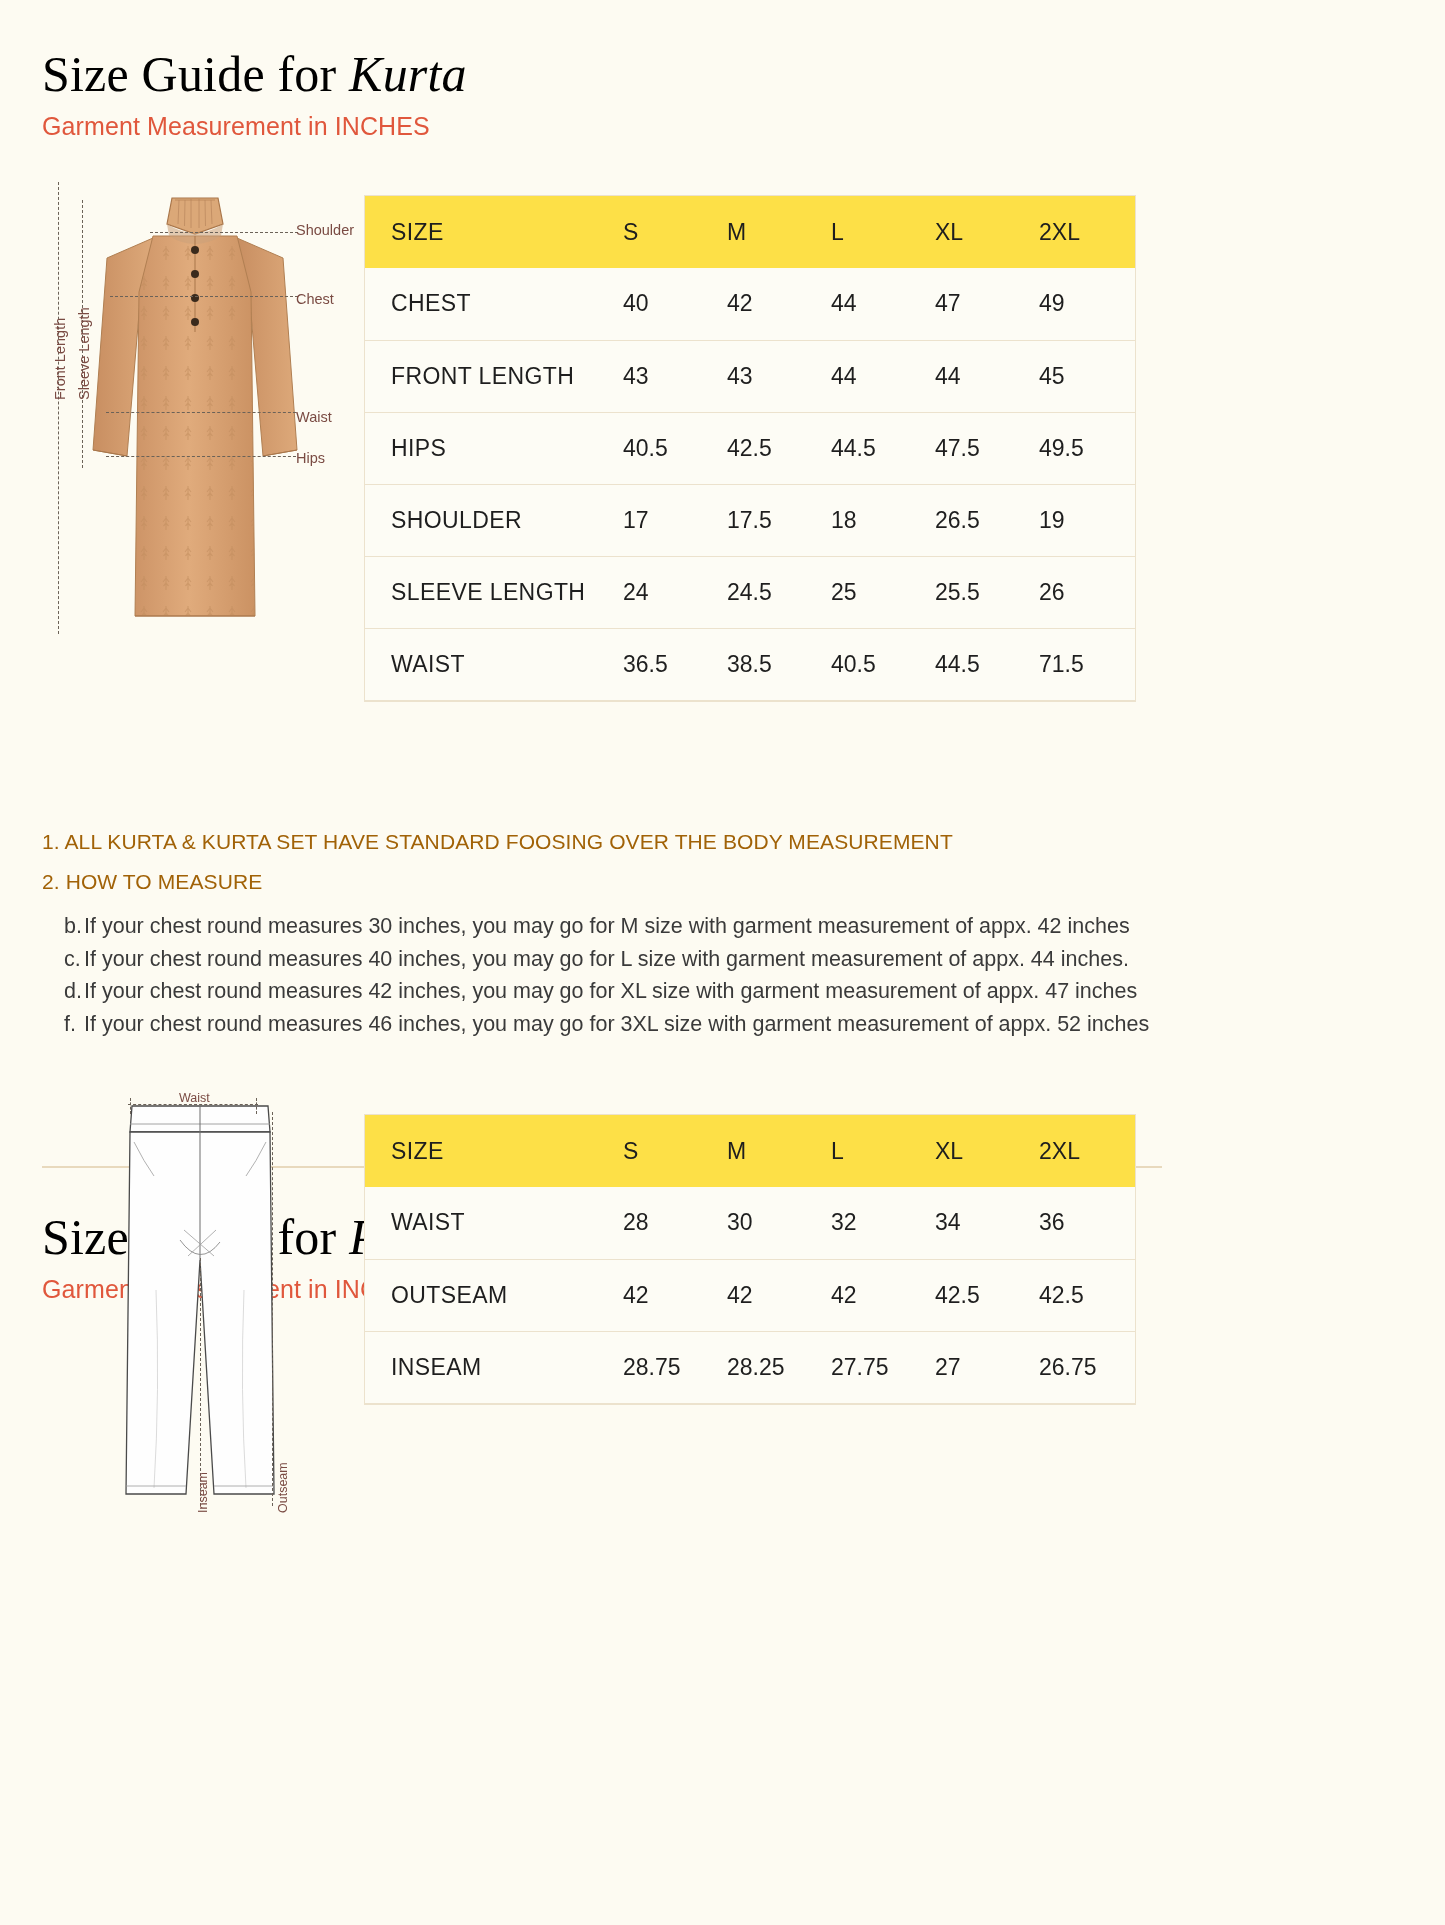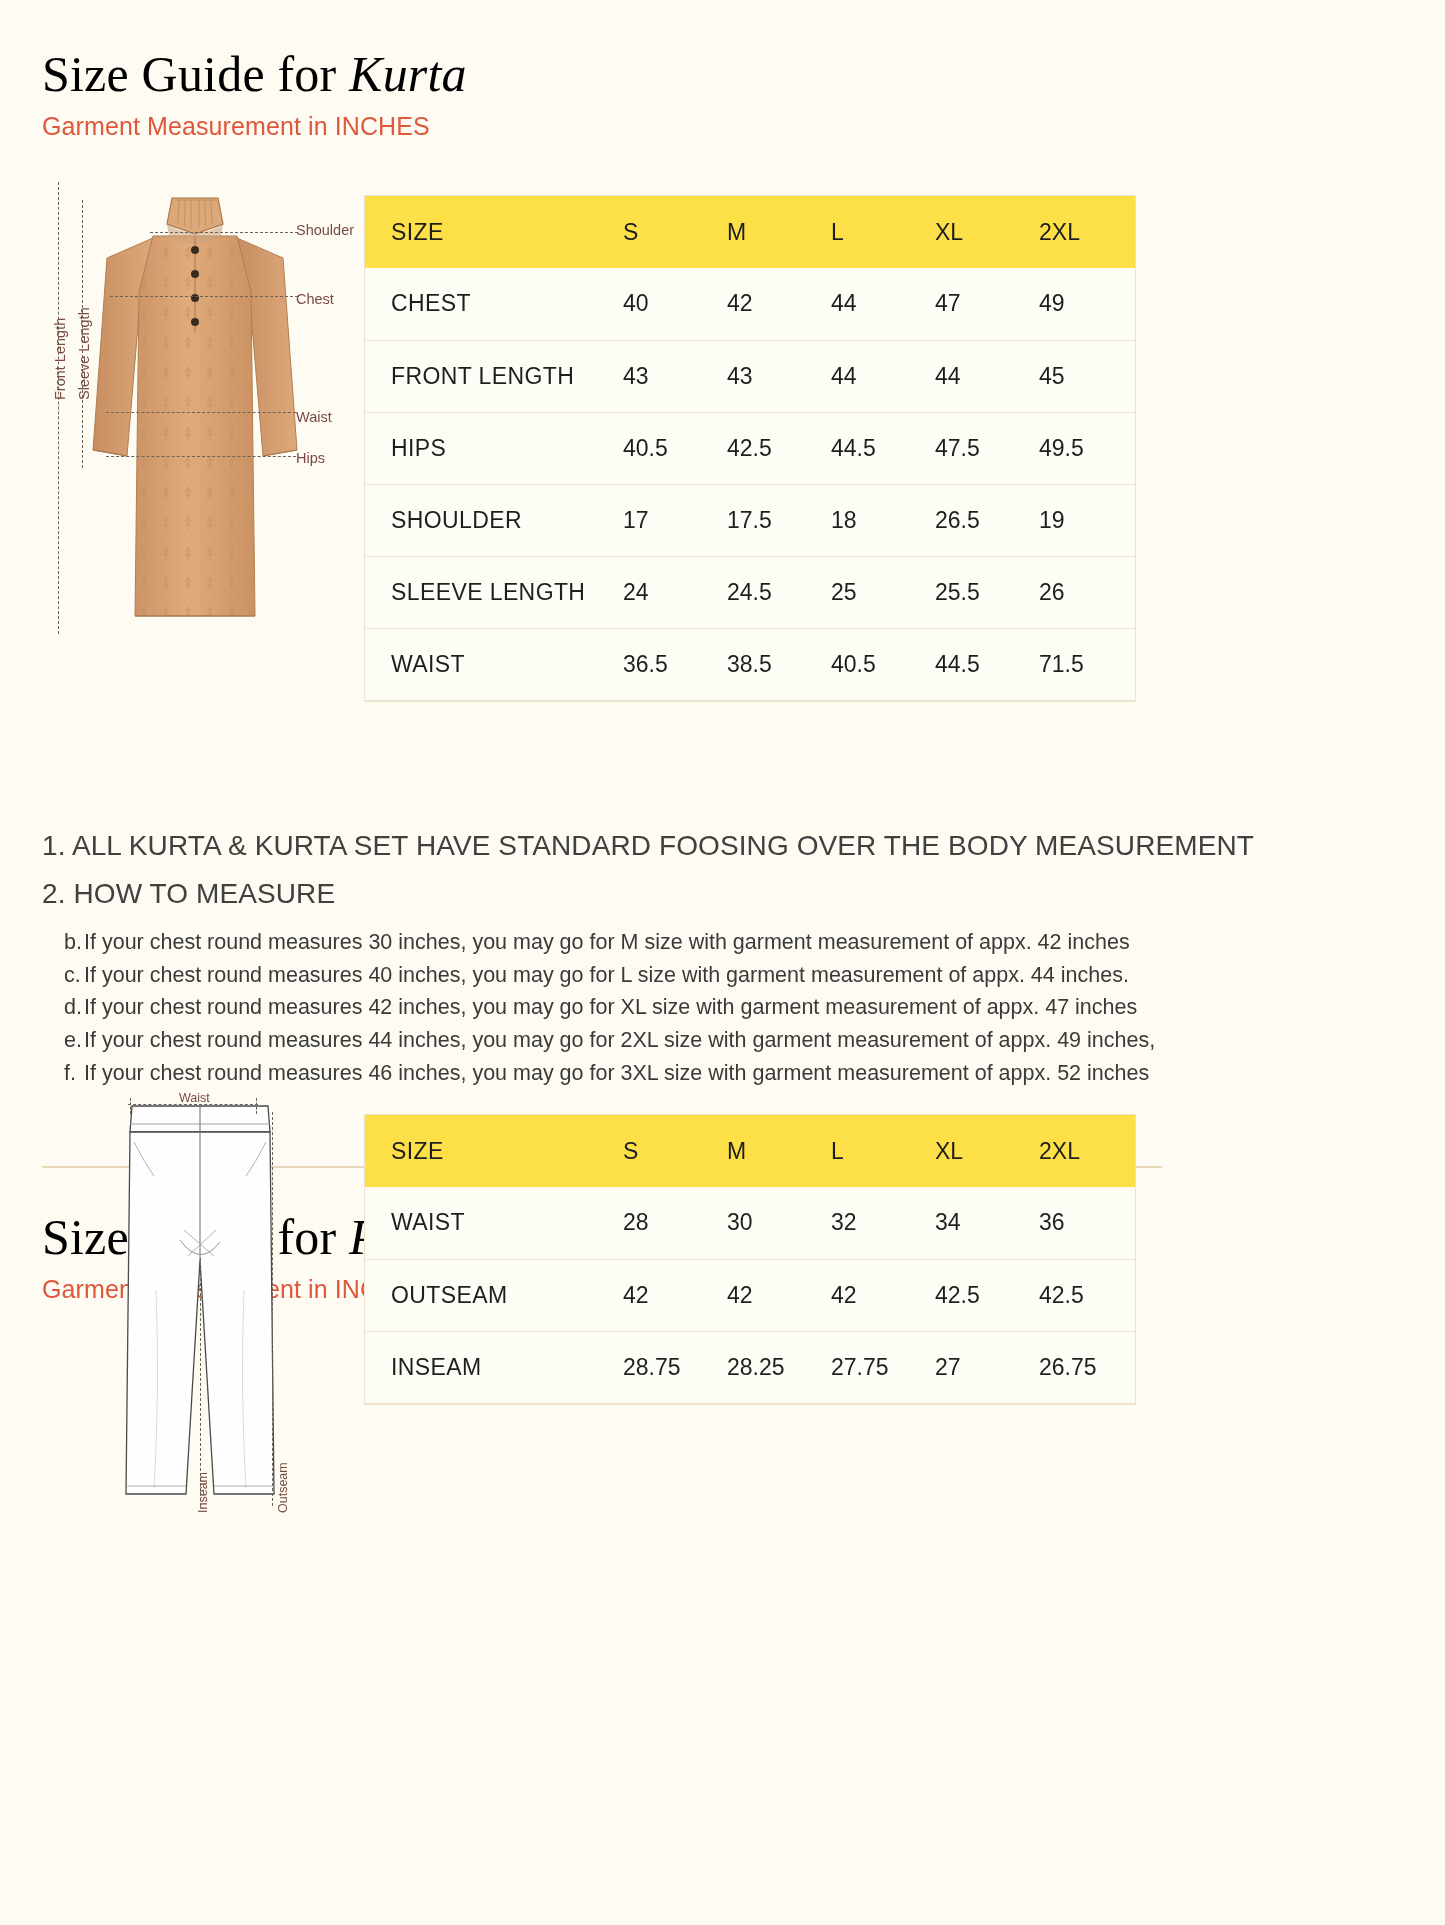--- a/index.html
+++ b/index.html
@@ -58,22 +58,22 @@
   }
   .size-table tbody td { height: 72px; vertical-align: middle; }
   .size-table tbody tr:last-child td { border-bottom: 1px solid #ece2cd; }
   .col-label { padding-left: 26px; letter-spacing: 0.4px; }
   .col-val   { text-align: left; padding-left: 8px; margin-top: 43px; }
   .hdr-val   { text-align: left; padding-left: 8px; }
 
   
   .notes { position: absolute; left: 42px; top: 830px; width: 1120px; }
   .note-main {
-    color: #404040;
-    font-size: 28px;
+    color: #a16207;
+    font-size: 21px;
     letter-spacing: 0.1px;
     margin-bottom: 16px;
     white-space: nowrap;
   }
   .note-main.second { margin-bottom: 16px; }
   .sub-list { margin-left: 22px; }
   .sub-item {
     font-size: 21.5px;
     color: #3a3a3a;
     line-height: 1.52;
@@ -261,21 +261,20 @@
     </tbody>
   </table>
 
   <div class="notes">
     <div class="note-main">1. ALL KURTA &amp; KURTA SET HAVE STANDARD FOOSING OVER THE BODY MEASUREMENT</div>
     <div class="note-main second">2. HOW TO MEASURE</div>
     <div class="sub-list">
       <div class="sub-item"><span class="ltr">b.</span><span>If your chest round measures 30 inches, you may go for M size with garment measurement of appx. 42 inches</span></div>
       <div class="sub-item"><span class="ltr">c.</span><span>If your chest round measures 40 inches, you may go for L size with garment measurement of appx. 44 inches.</span></div>
       <div class="sub-item"><span class="ltr">d.</span><span>If your chest round measures 42 inches, you may go for XL size with garment measurement of appx. 47 inches</span></div>
-      <div class="sub-item"><span class="ltr">e.</span><span>If your chest round measures 44 inches, you may go for 2XL size with garment measurement of appx. 49 inches,</span></div>
       <div class="sub-item"><span class="ltr">f.</span><span>If your chest round measures 46 inches, you may go for 3XL size with garment measurement of appx. 52 inches</span></div>
     </div>
   </div>
 
   <div class="divider"></div>
 
   <div class="section-head" style="left:42px; top:1208px;">
     <div class="title"><span>Size Guide for </span><span class="garment">Pyjama</span></div>
     <div class="subtitle">Garment Measurement in INCHES</div>
   </div>

